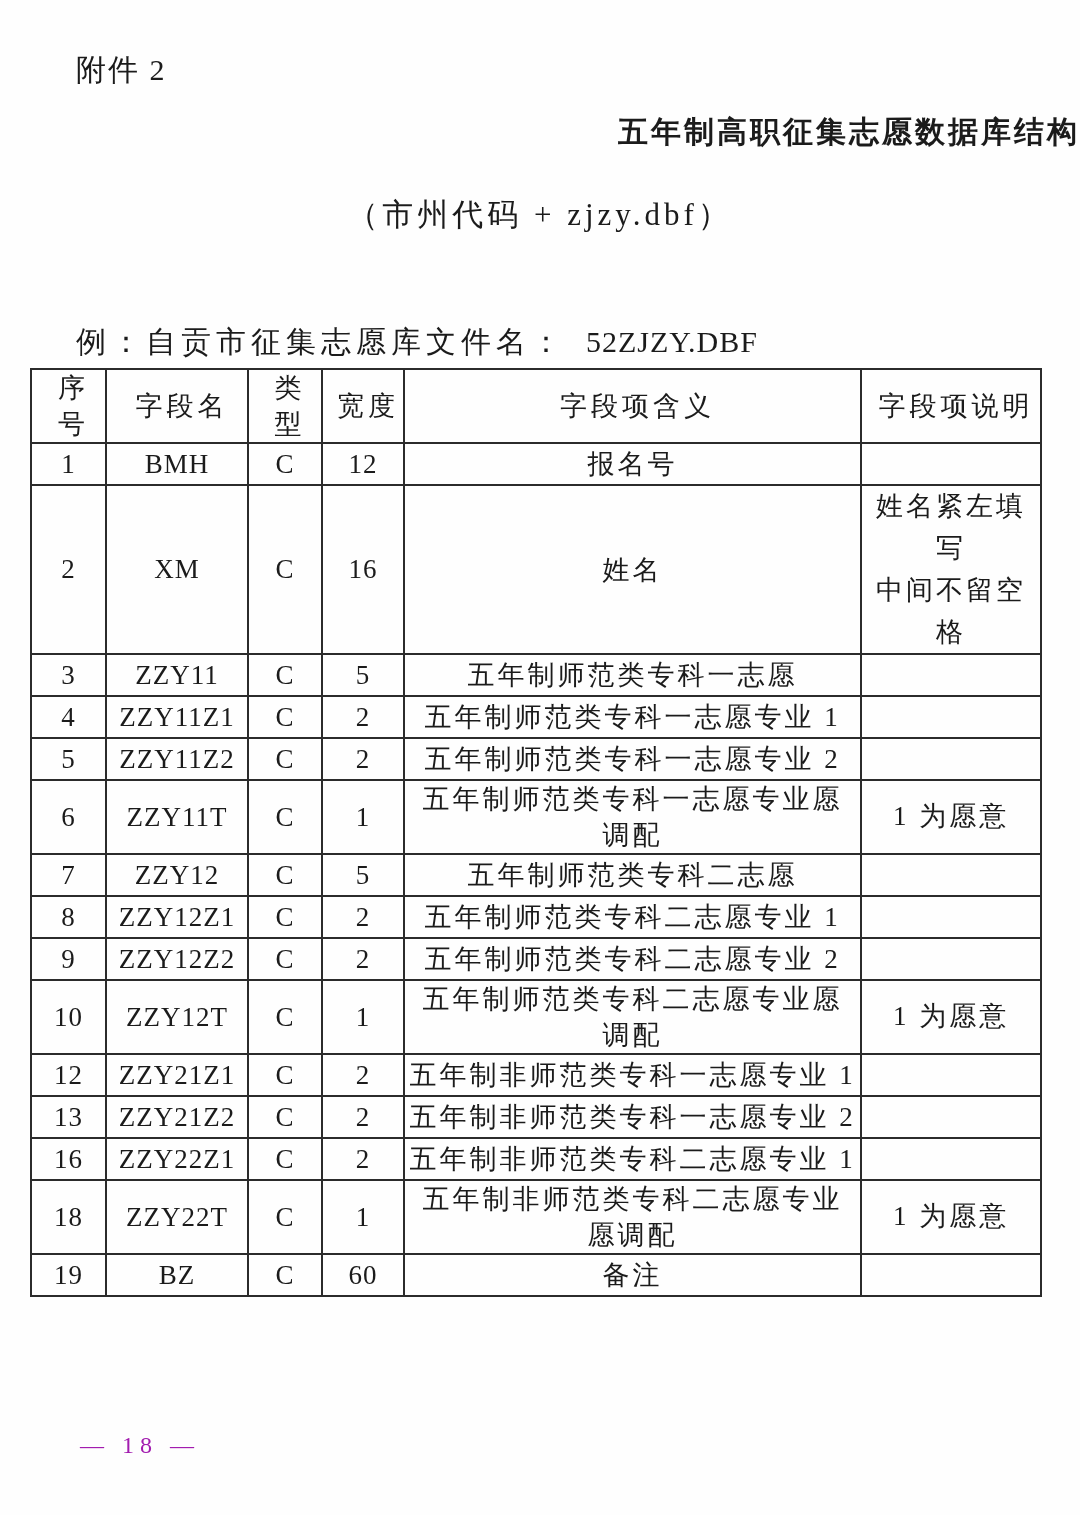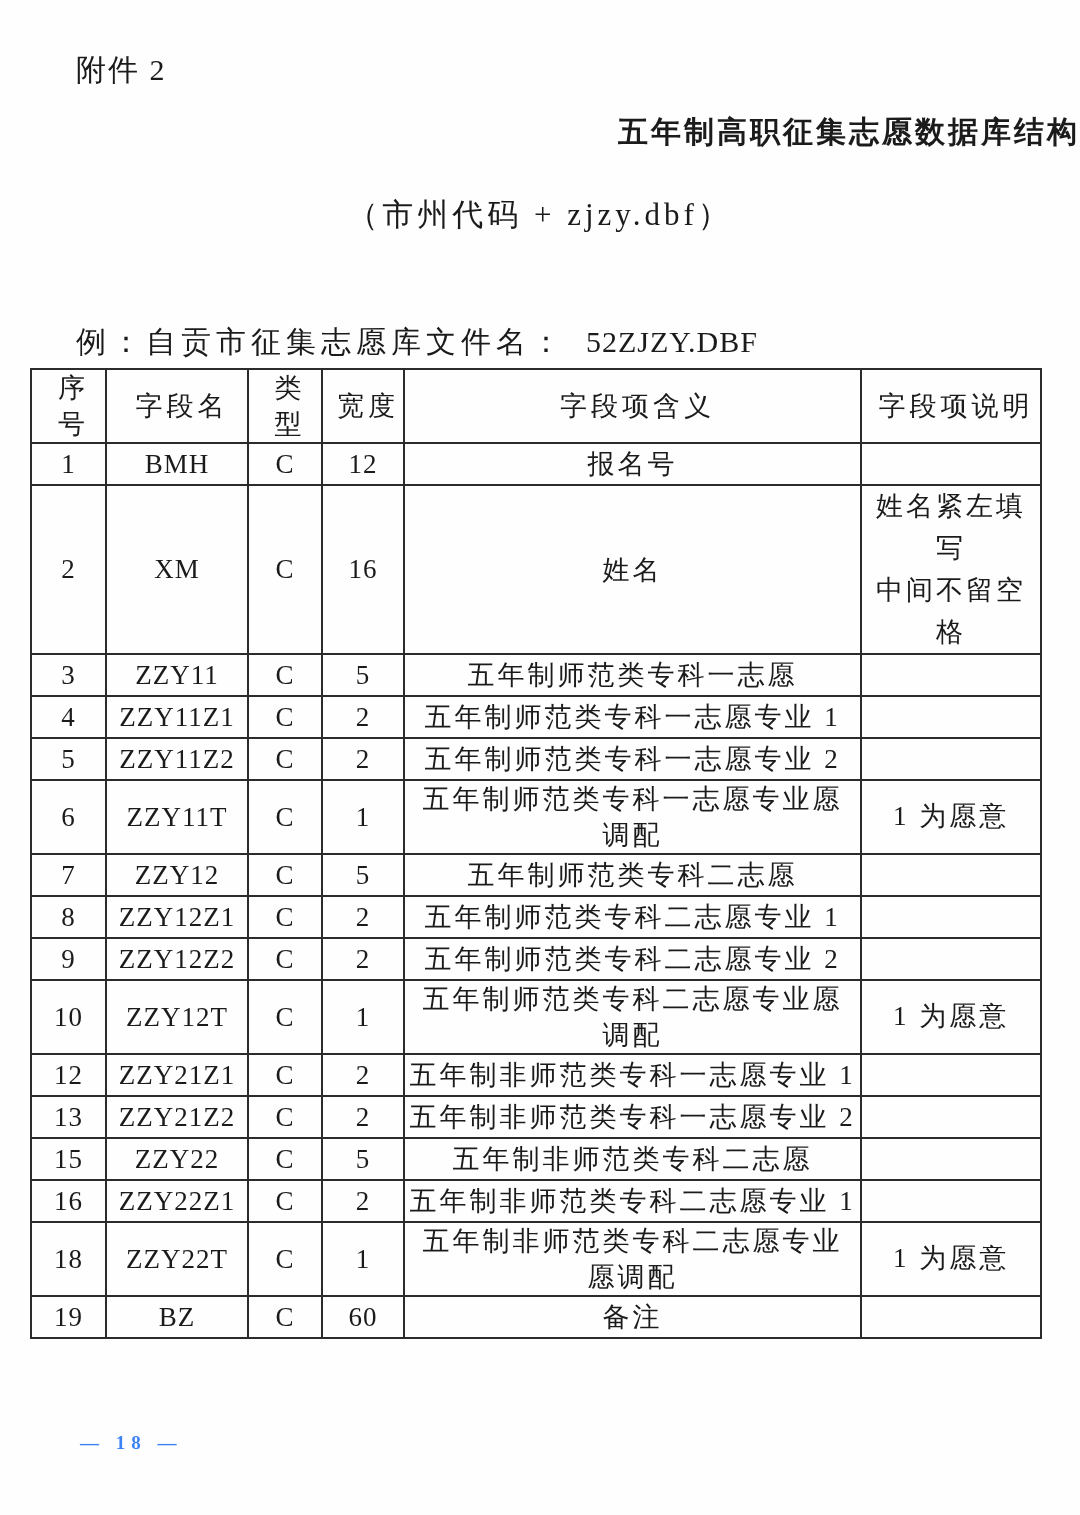--- a/index.html
+++ b/index.html
@@ -83,25 +83,24 @@
   }
   td.col-note { white-space: pre-line; line-height: 1.55; }
   td.col-field, td.col-type, td.col-width, td.col-seq {
     font-family: "Liberation Serif", "DejaVu Serif", serif;
     letter-spacing: 1px;
   }
   .page-number {
     position: absolute;
     top: 1432px;
     left: 80px;
-    font-size: 19px;
+    font-size: 24px;
     letter-spacing: 6px;
-    color: #3b82f6;
+    color: #a21caf;
     white-space: nowrap;
-    font-weight: bold;
   }
 </style>
 </head>
 <body>
 
 <div class="page">
 
   <div class="attachment-label">附件 2</div>
 
   <div class="doc-title">五年制高职征集志愿数据库结构</div>
@@ -223,28 +222,20 @@
         </tr>
         <tr>
           <td class="col-seq">13</td>
           <td class="col-field">ZZY21Z2</td>
           <td class="col-type">C</td>
           <td class="col-width">2</td>
           <td class="col-meaning">五年制非师范类专科一志愿专业 2</td>
           <td class="col-note"></td>
         </tr>
         <tr>
-          <td class="col-seq">15</td>
-          <td class="col-field">ZZY22</td>
-          <td class="col-type">C</td>
-          <td class="col-width">5</td>
-          <td class="col-meaning">五年制非师范类专科二志愿</td>
-          <td class="col-note"></td>
-        </tr>
-        <tr>
           <td class="col-seq">16</td>
           <td class="col-field">ZZY22Z1</td>
           <td class="col-type">C</td>
           <td class="col-width">2</td>
           <td class="col-meaning">五年制非师范类专科二志愿专业 1</td>
           <td class="col-note"></td>
         </tr>
         <tr>
           <td class="col-seq">18</td>
           <td class="col-field">ZZY22T</td>

